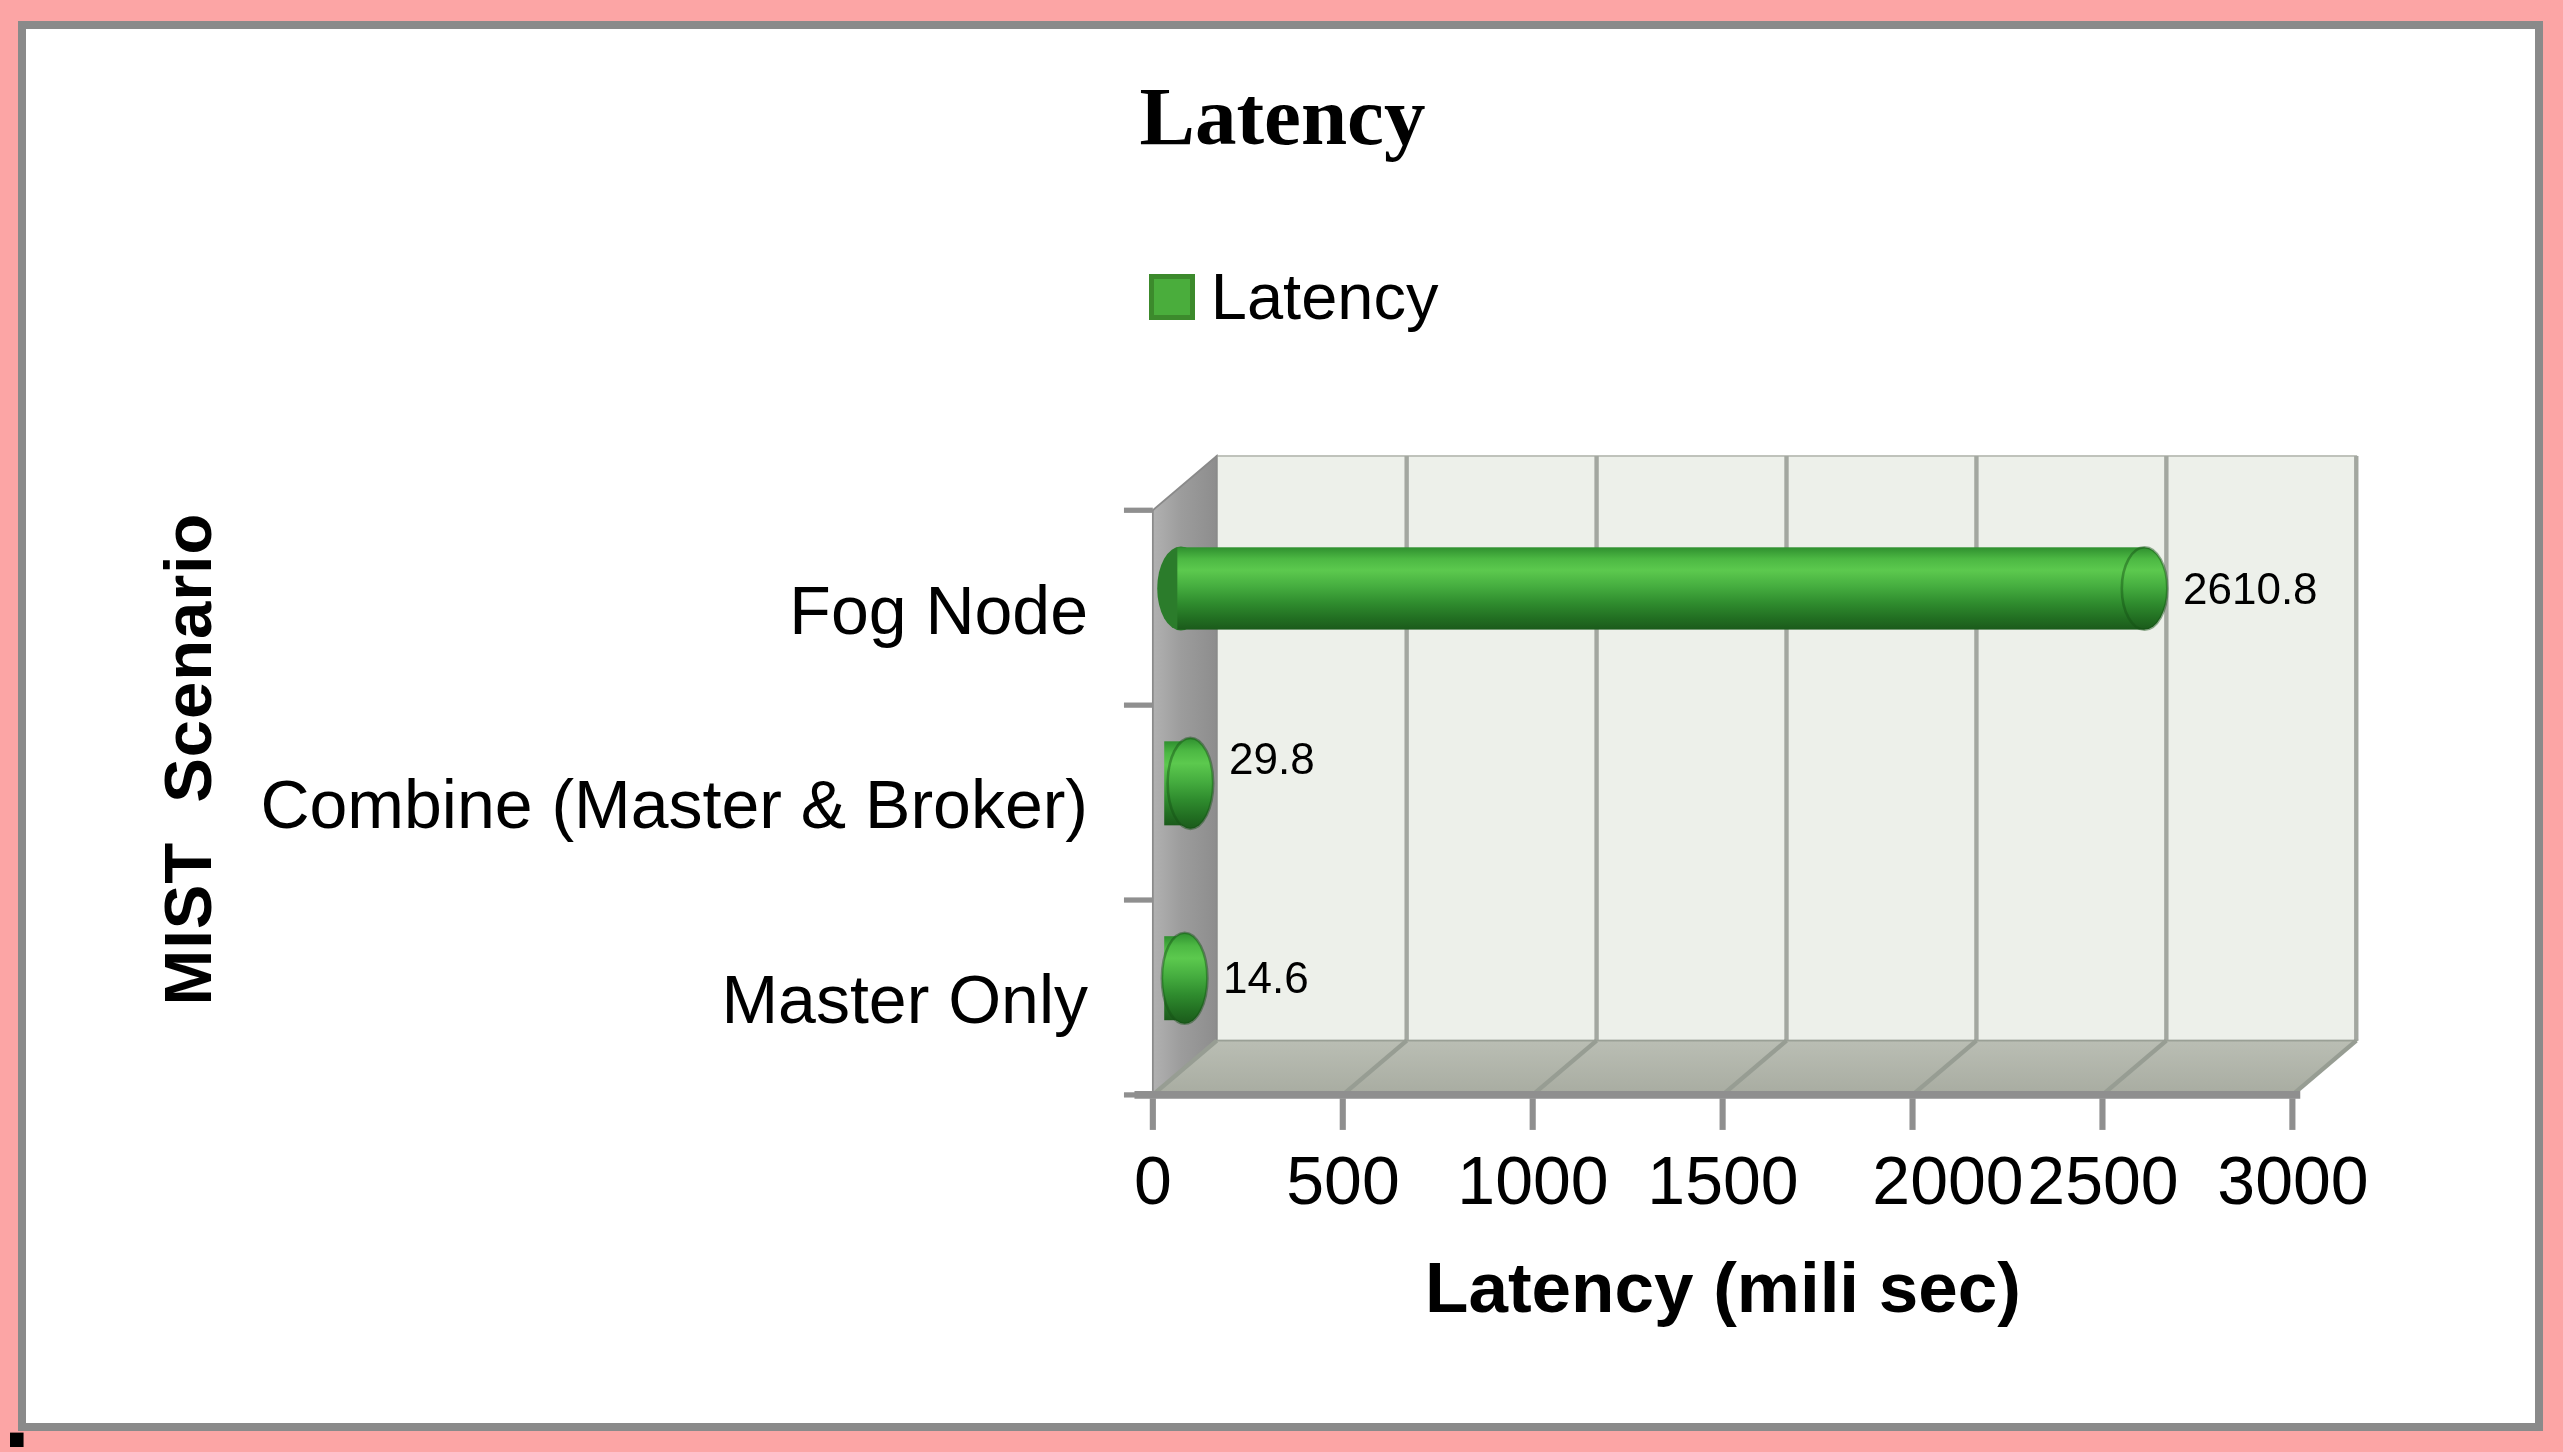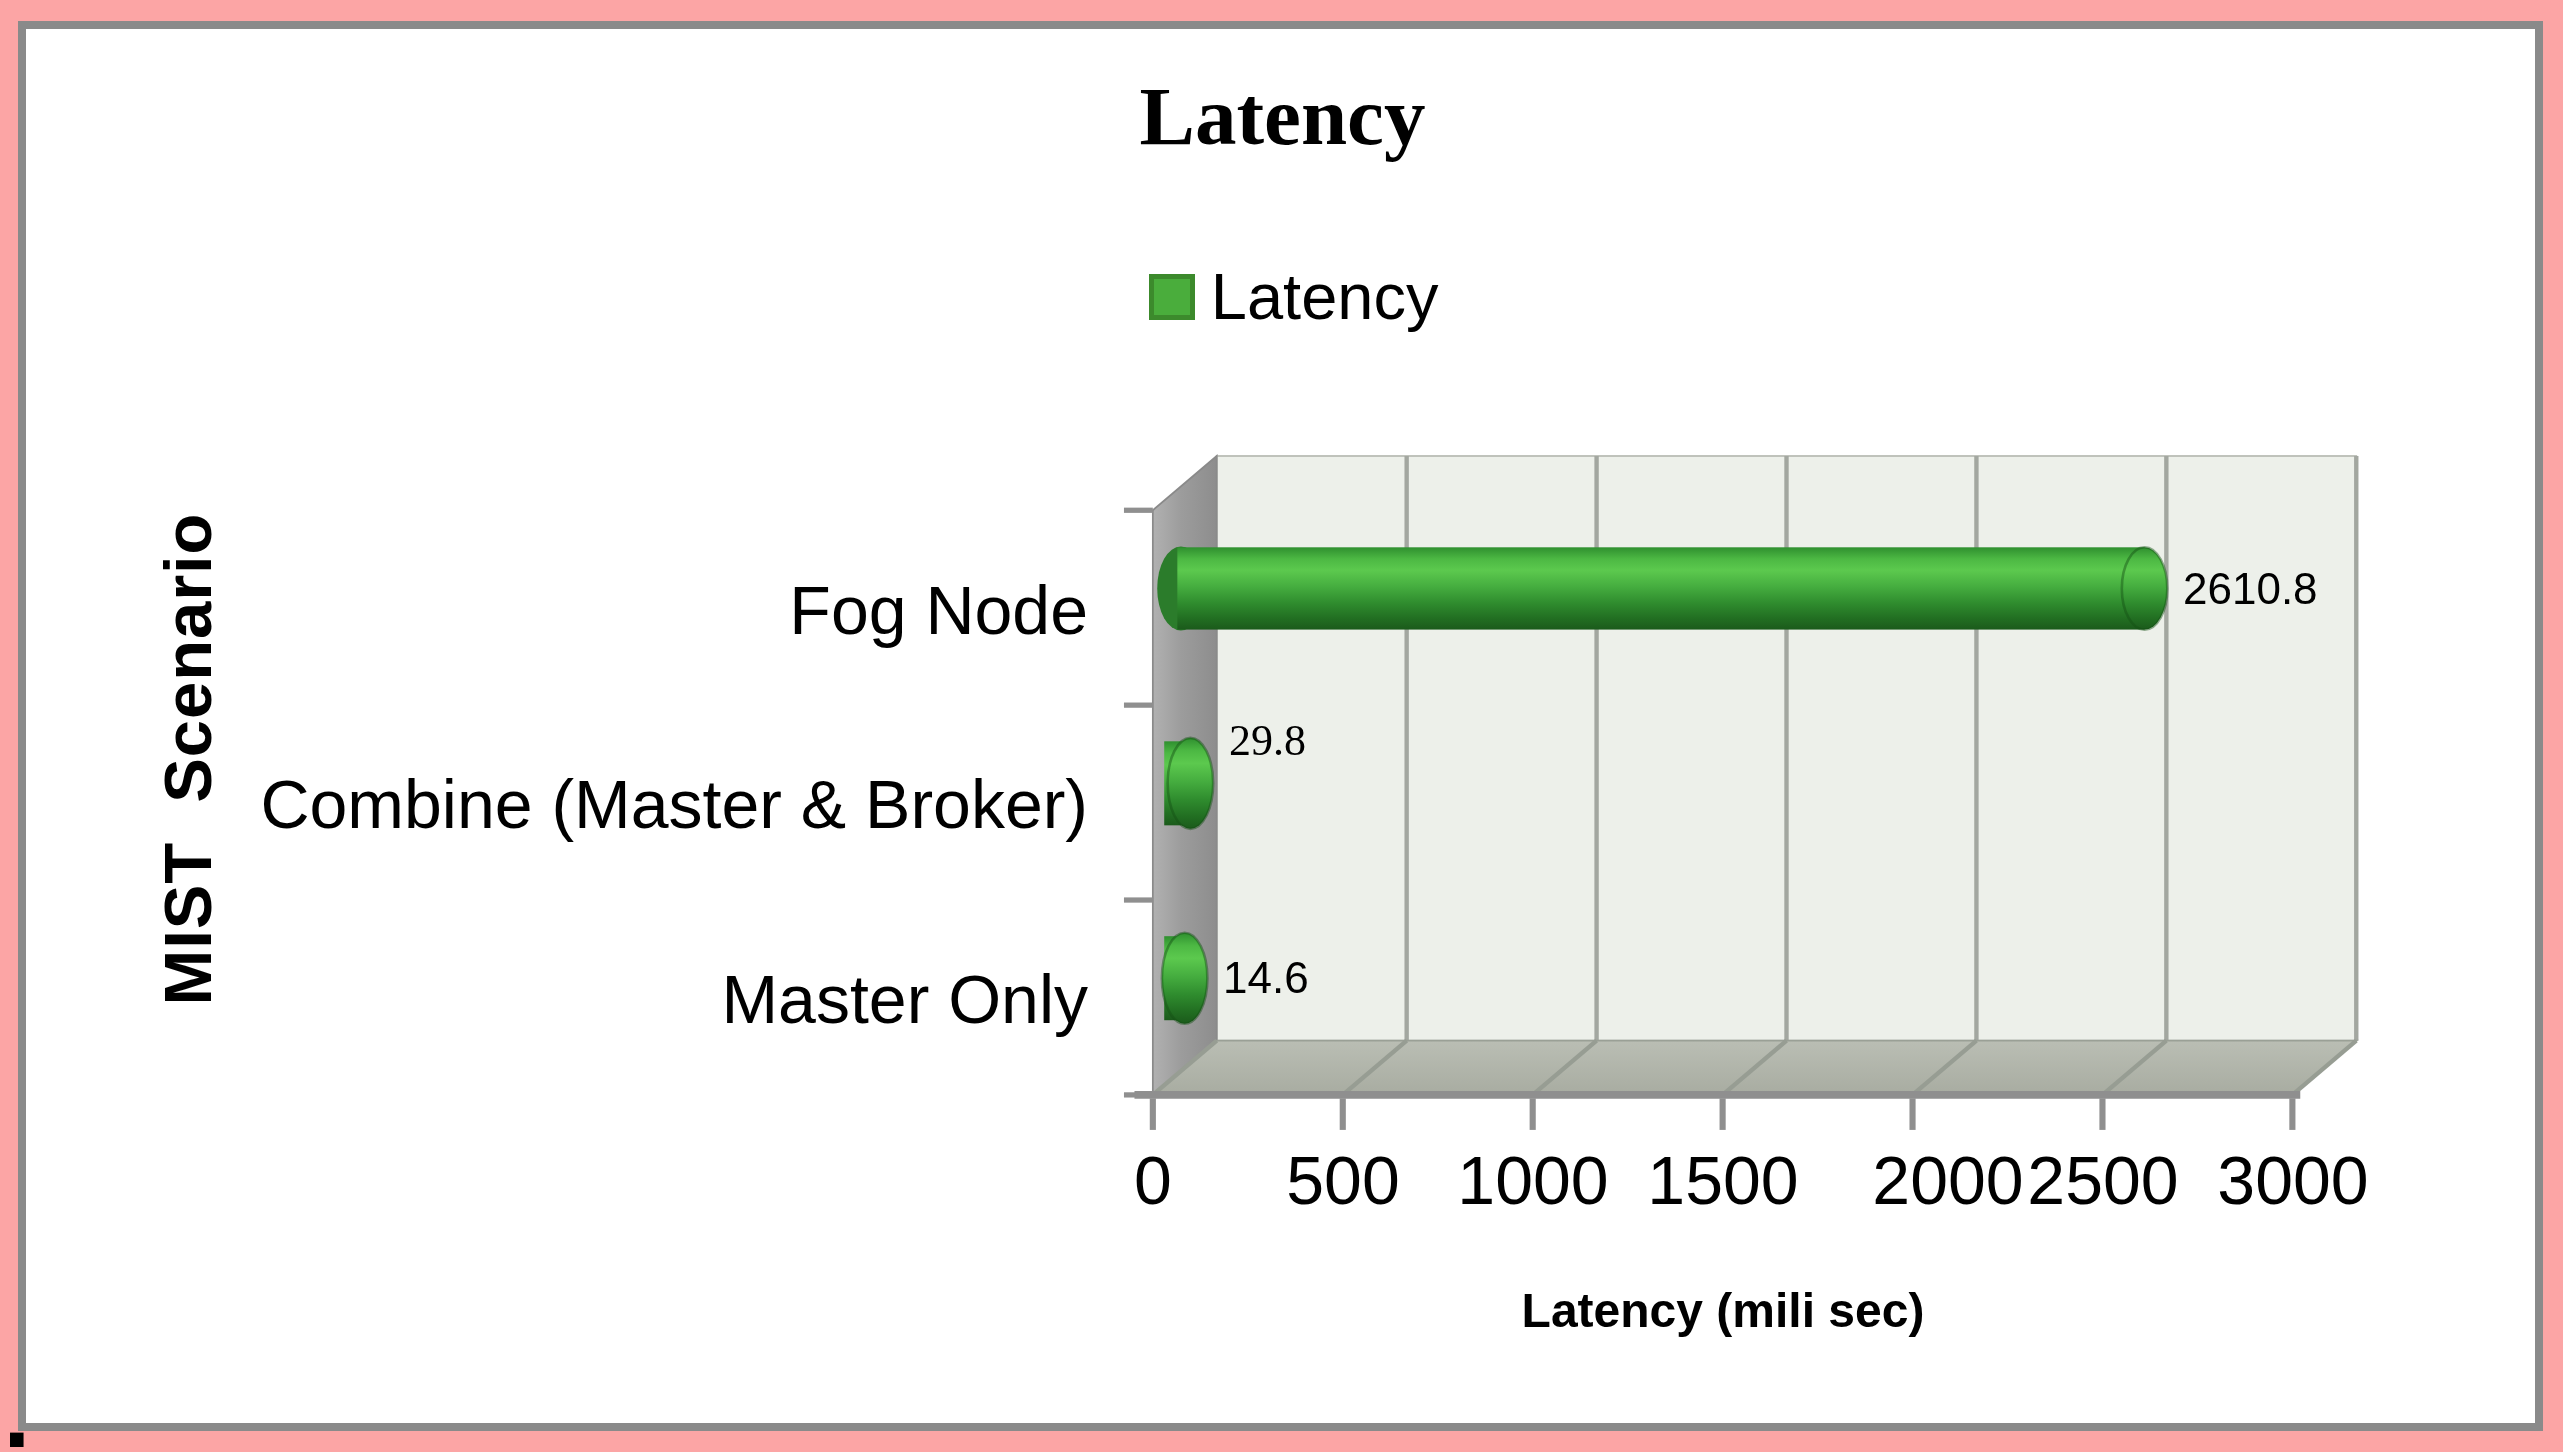--- a/index.html
+++ b/index.html
@@ -24,21 +24,21 @@
     width:46px;height:46px;background:#4aad3c;border:5.3px solid #3c8a2c;box-sizing:border-box;
   }
   .legend .legend-label{font-size:65px;line-height:65px;}
   .y-title{
     position:absolute;left:187px;top:759px;
     transform:translate(-50%,-50%) rotate(-90deg);
     font-weight:700;font-size:67px;white-space:pre;letter-spacing:0.9px;
   }
   .x-title{
     position:absolute;left:1723px;top:1247px;transform:translateX(-50%);
-    font-weight:700;font-size:48px;white-space:pre;margin-top:36px;
+    font-weight:700;font-size:71px;white-space:pre;
   }
   #plot{position:absolute;left:0;top:0;}
   .cat-label{
     position:absolute;right:1475px;transform:translateY(-50%);
     font-size:68px;white-space:pre;text-align:center;
   }
   .x-tick-label{
     position:absolute;top:1143px;transform:translateX(-50%);
     font-size:68px;line-height:74px;
   }
@@ -135,20 +135,20 @@
       <div class="x-tick-label" style="left: 1153px;">0</div>
       <div class="x-tick-label" style="left: 1343px;">500</div>
       <div class="x-tick-label" style="left: 1533px;">1000</div>
       <div class="x-tick-label" style="left: 1723px;">1500</div>
       <div class="x-tick-label" style="left: 1913px; margin-left: 35px;">2000</div>
       <div class="x-tick-label" style="left: 2103px;">2500</div>
       <div class="x-tick-label" style="left: 2293px;">3000</div>
     </div>
   <div id="data-labels">
       <div class="data-label" style="left: 2183px; top: 589px;">2610.8</div>
-      <div class="data-label" style="left: 1229px; top: 740px; font-family: Liberation Serif, serif;">29.8</div>
+      <div class="data-label" style="left: 1229px; top: 759px;">29.8</div>
       <div class="data-label" style="left: 1223px; top: 978px;">14.6</div>
     </div>
 
   <div class="x-title">Latency (mili sec)</div>
   <div class="period">.</div>
 </div>
 
 
 </body></html>

